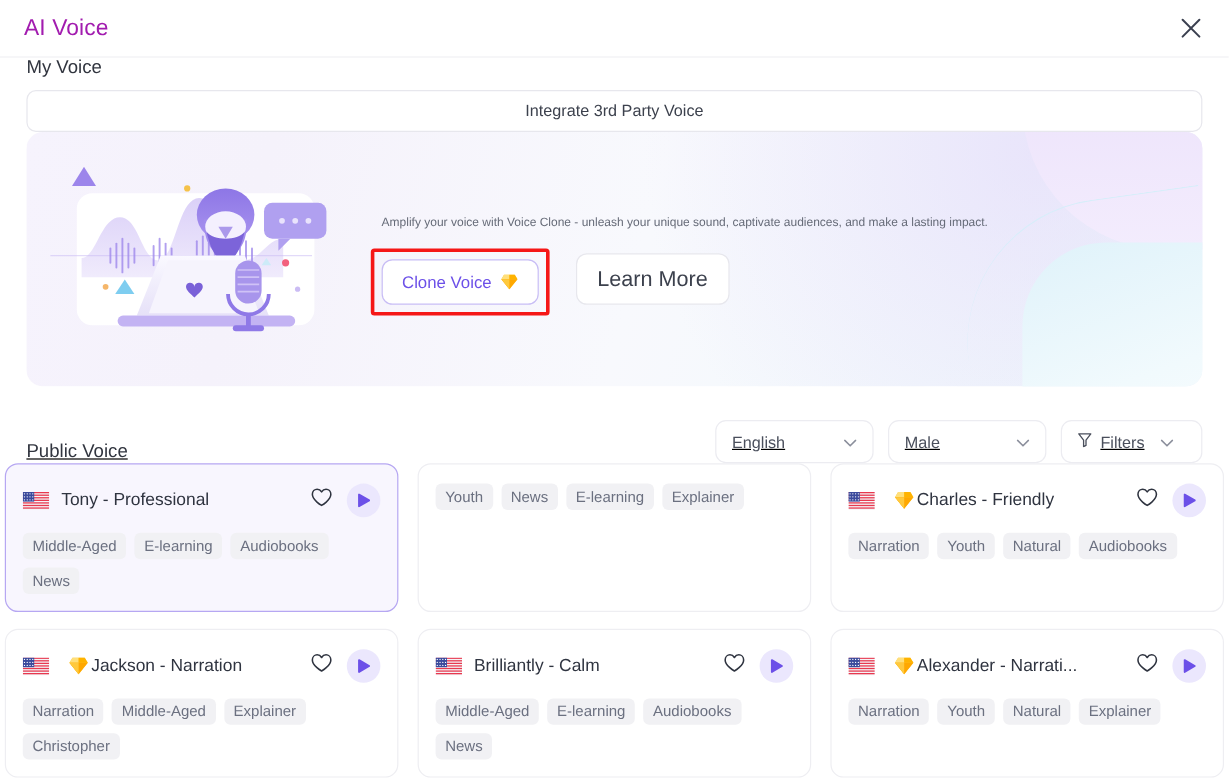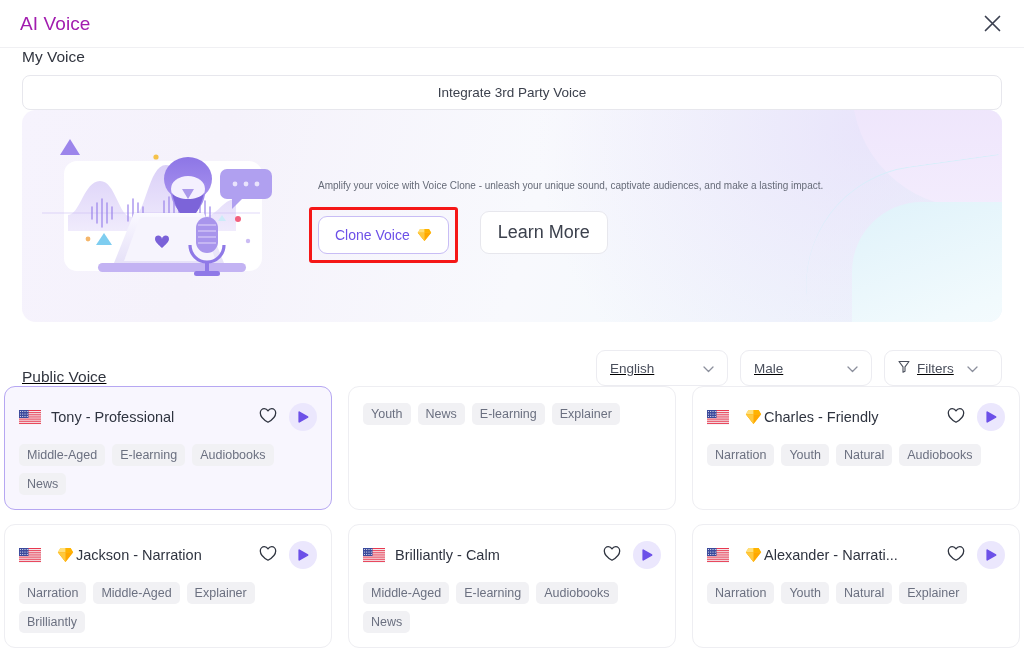--- a/index.html
+++ b/index.html
@@ -521,21 +521,21 @@
         <span class="play">
           <svg width="11" height="12" viewBox="0 0 11 12">
             <path d="M1.2 1.1 9.6 6 1.2 10.9z" fill="#6c50e8" stroke="#6c50e8" stroke-width="1.6" stroke-linejoin="round"></path>
           </svg>
         </span>
       </div>
       <div class="tags">
         <span class="tag">Narration</span>
         <span class="tag">Middle-Aged</span>
         <span class="tag">Explainer</span>
-        <span class="tag">Brilliantly</span>
+        <span class="tag">Christopher</span>
       </div>
     </div>
     <div class="vcard">
       <div class="vcard-top">
         <span style="width: 22px; height: 15px; flex: 0 0 auto; display: block;">
           <svg class="flag" viewBox="0 0 22 15" width="22" height="15">
             <rect width="22" height="15" fill="#f4f5f7"></rect>
             <rect y="0" width="22" height="1.07" fill="#e8384f"></rect>
             <rect y="2.14" width="22" height="1.07" fill="#e8384f"></rect>
             <rect y="4.28" width="22" height="1.07" fill="#e8384f"></rect>

